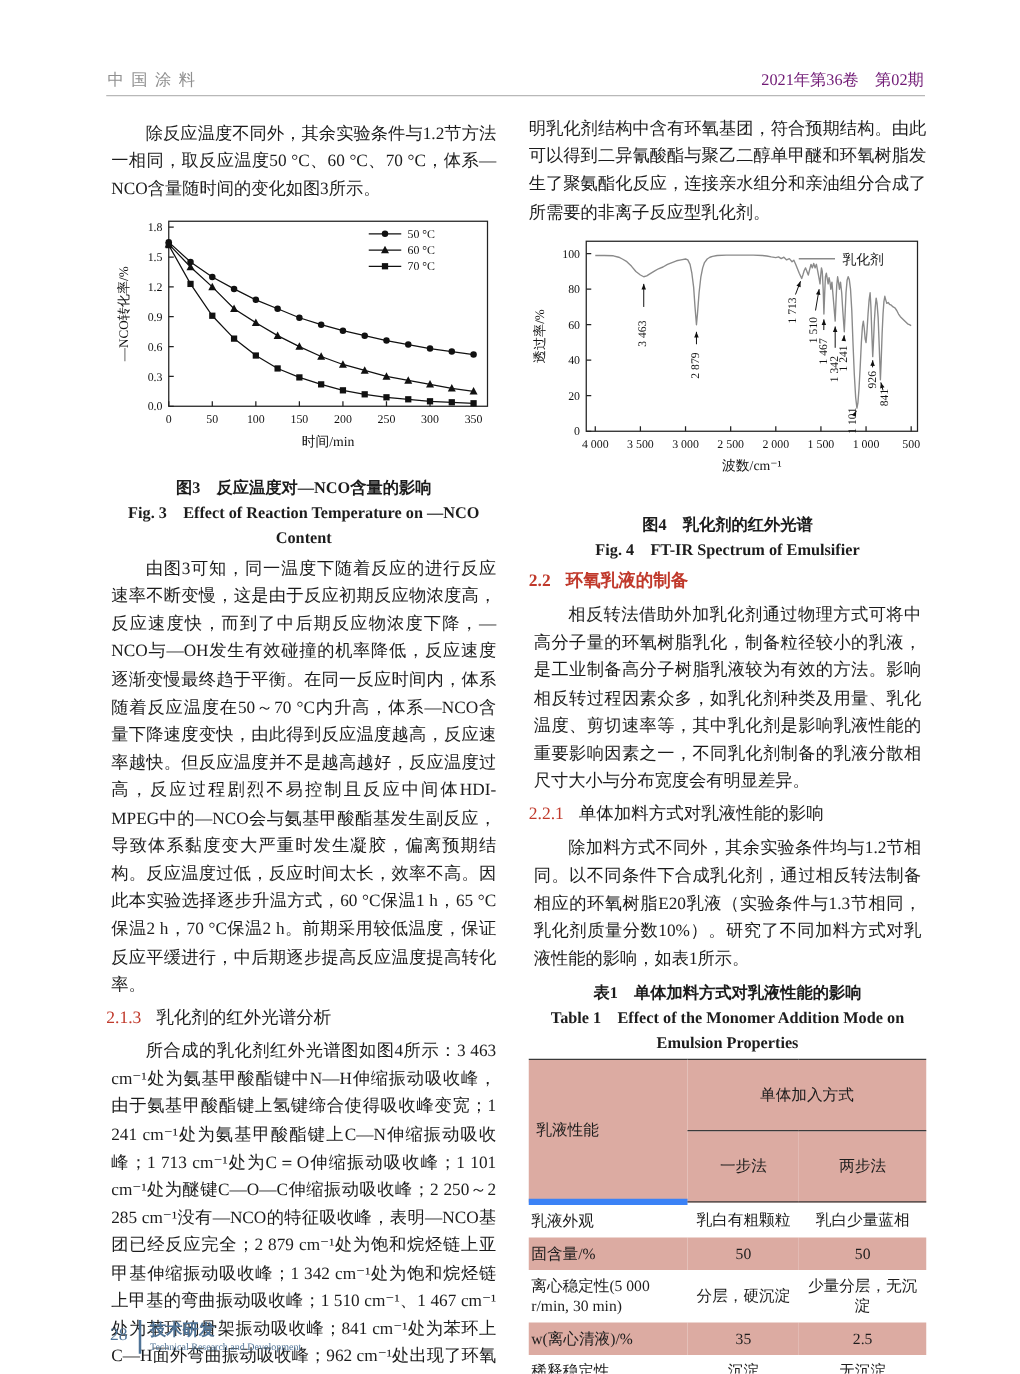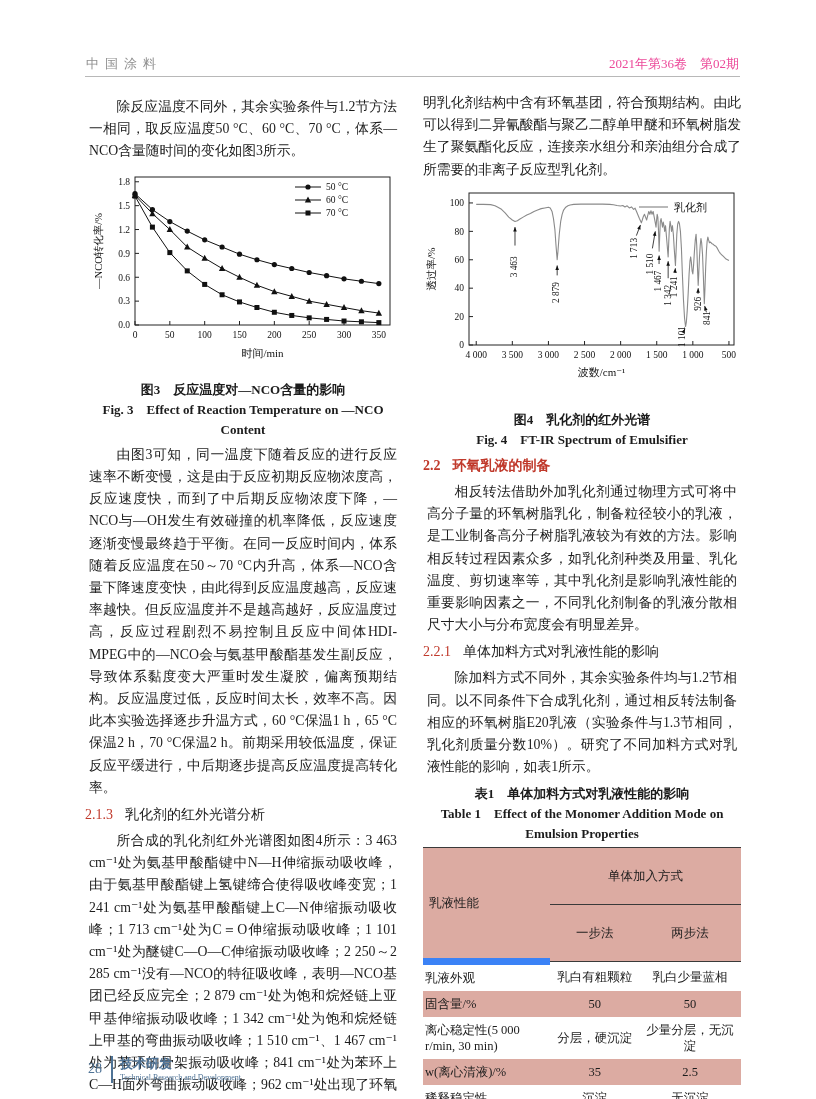--- a/index.html
+++ b/index.html
@@ -1,41 +1,41 @@
 <!DOCTYPE html>
 <html><head>
 <meta charset="utf-8">
 <style>
   html,body{margin:0;padding:0;background:#fff;}
   .page{position:relative;width:816px;height:1099px;background:#ffffff;overflow:hidden;
         font-family:"Liberation Serif","DejaVu Serif",serif;color:#1c1c1c;border-radius:11px;}
   
   .hdr-left{position:absolute;left:86px;top:55px;font-size:13px;color:#8f8f8f;letter-spacing:6px;}
-  .hdr-right{position:absolute;right:77px;top:55px;font-size:13px;color:#ec4899;}
+  .hdr-right{position:absolute;right:77px;top:55px;font-size:13px;color:#701a75;}
   .hdr-rule{position:absolute;left:85px;top:76px;width:655px;height:1px;background:#b8b8b8;}
   
   .col{position:absolute;top:92px;width:316px;font-size:13.8px;line-height:22.2px;text-align:justify;}
   .col-left{left:85px;}
   .col-right{left:423px;width:318px;}
   p.body{margin:4px;text-indent:2em;}
   p.cont{margin:0;text-indent:0;}
   h3.sec{margin:1px 0;font-size:14px;font-weight:normal;line-height:23px;text-align:left;}
   h3.sec .secnum{color:#c0392b;margin-right:12px;}
   h3.sec22{font-weight:bold;}
   h3.sec22 .secnum,h3.sec22 .sectitle{color:#c0392b;}
   .fig{text-align:center;margin:4px 0 0 0;}
   .figcap{text-align:center;font-weight:bold;font-size:13px;line-height:20px;margin:2px 0 4px 0;}
   .figcap .en{font-size:13px;}
   .tcap{text-align:center;font-weight:bold;font-size:13px;line-height:20px;margin:6px 0 2px 0;}
   
   table.tbl{width:100%;border-collapse:collapse;font-size:12.5px;line-height:16px;
             border-top:1.5px solid #3a3a3a;border-bottom:1.5px solid #3a3a3a;margin-top:3px;}
   table.tbl th{font-weight:normal;}
   table.tbl thead th{background:#dcaba2;padding:20px 2px;text-align:center;}
-  table.tbl th.col1{text-align:left;padding-left:6px;border-bottom:7px solid #3b82f6;}
+  table.tbl th.col1{text-align:left;padding-left:6px;border-bottom:5px solid #3b82f6;}
   table.tbl th.grp{border-bottom:1px solid #3a3a3a;}
   table.tbl tr.subrow th{border-bottom:1px solid #3a3a3a;}
   table.tbl td{padding:5px 2px;text-align:center;vertical-align:middle;}
   table.tbl td:first-child{text-align:left;padding-left:2px;}
   table.tbl tr.shade td{background:#dcaba2;}
   
   .footer{position:absolute;left:88px;top:1056px;display:flex;align-items:flex-start;color:#4f7396;}
   .pageno{font-size:14px;padding:5px 9px 0 0;color:#4f7396;}
   .fblock{border-left:2px solid #4f7396;padding-left:7px;}
   .fcn{font-size:13px;font-weight:bold;line-height:16px;}

